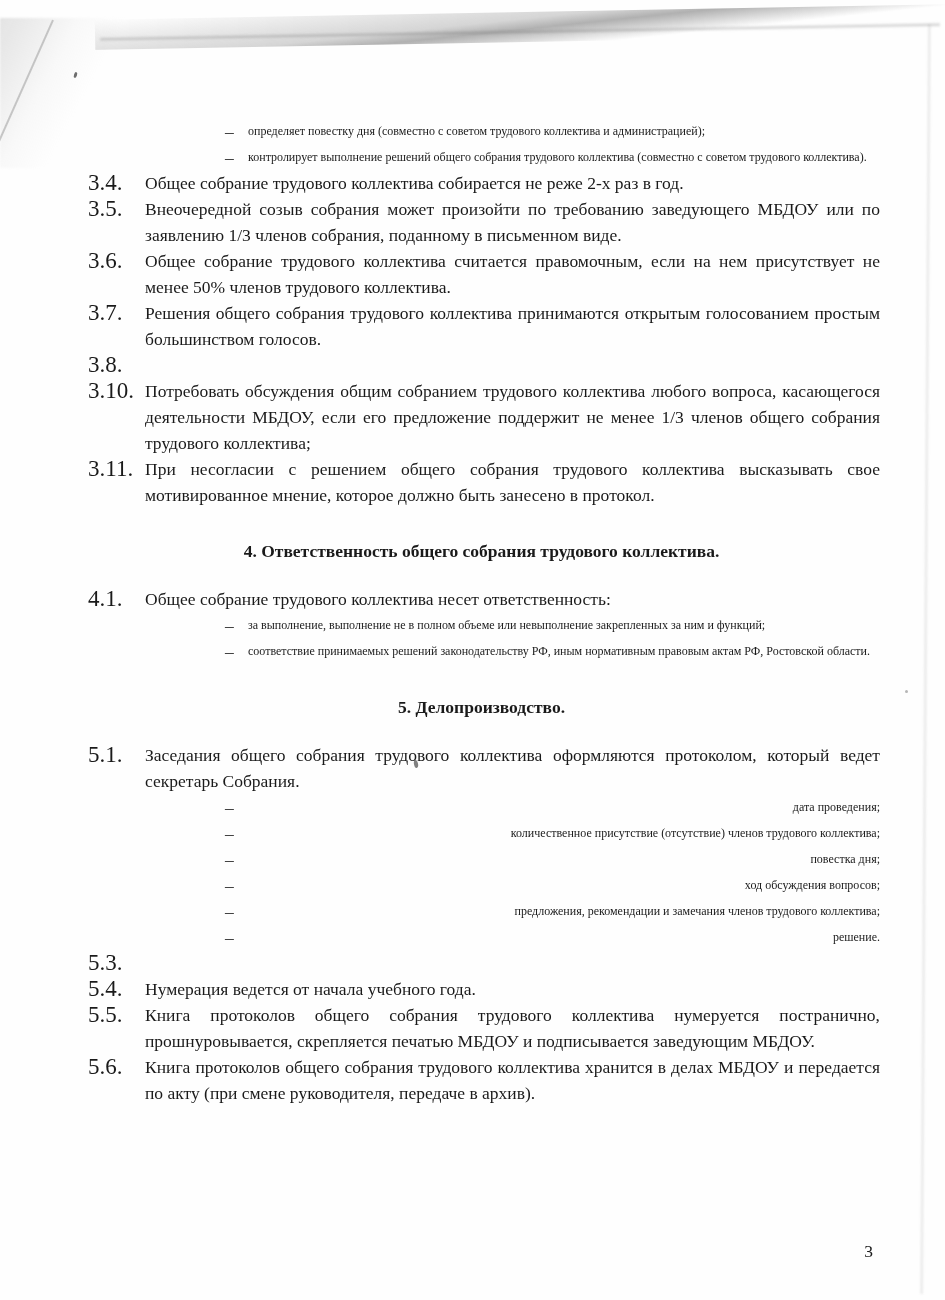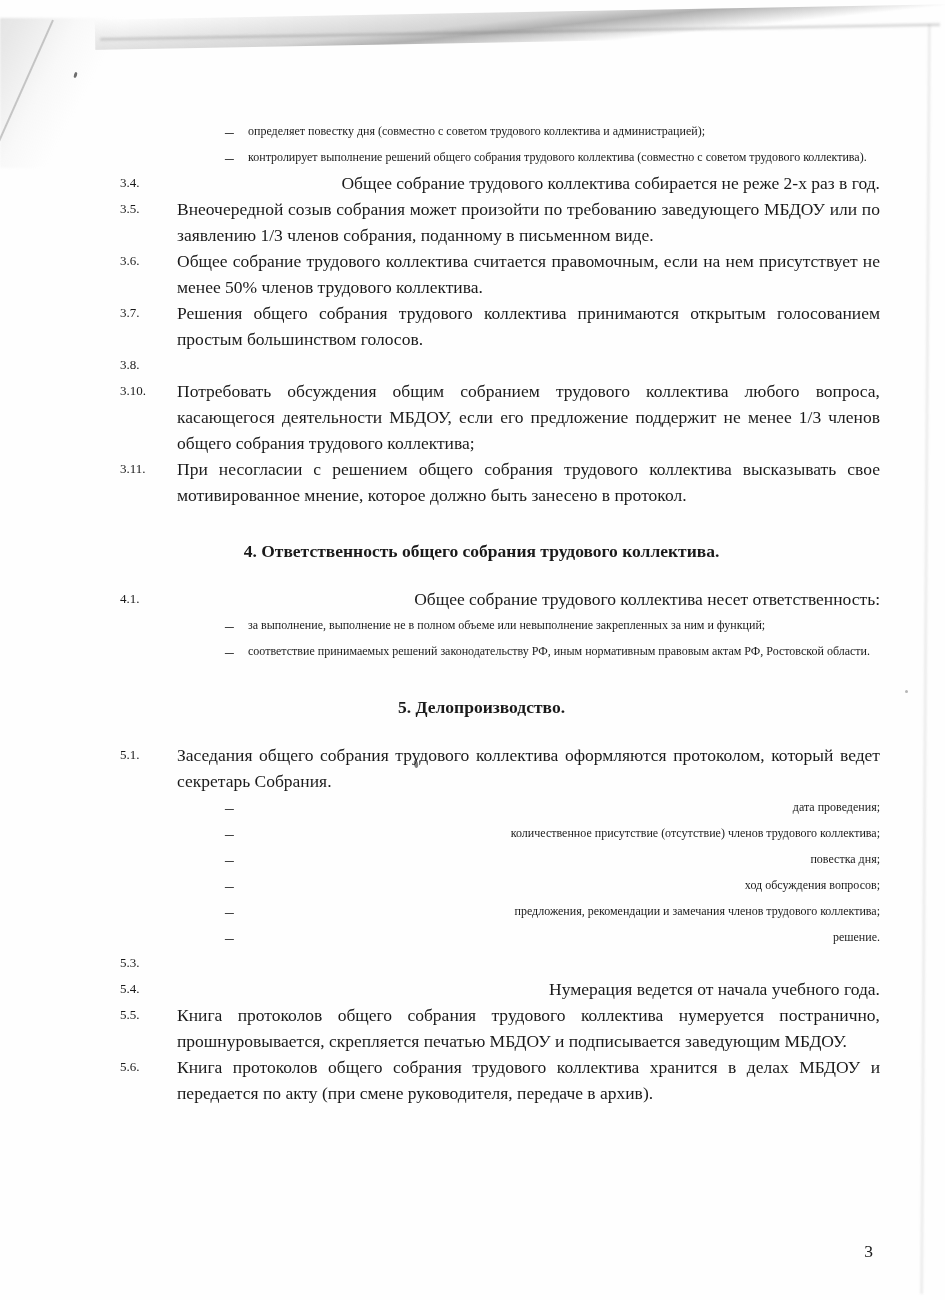--- a/index.html
+++ b/index.html
@@ -107,35 +107,35 @@
     height: 1300px;
   }
   .row {
     position: relative;
     display: flex;
     align-items: flex-start;
   }
   .num {
     flex: 0 0 auto;
     width: 57px;
-    margin-left: 120px;
-    font-size: 13px;
+    margin-left: 88px;
+    font-size: 23px;
     line-height: 26px;
     white-space: nowrap;
   }
   .txt {
     flex: 1 1 auto;
     margin-right: 65px;
     font-size: 17.5px;
     line-height: 26px;
     text-align: justify;
     text-justify: inter-word;
     hyphens: none;
   }
-  .txt.nojustify { text-align: right; }
+  .txt.nojustify { text-align: left; }
 
   
   .bullet {
     display: flex;
     align-items: flex-start;
     margin-left: 225px;
     margin-right: 65px;
   }
   .bullet .dash {
     flex: 0 0 auto;

